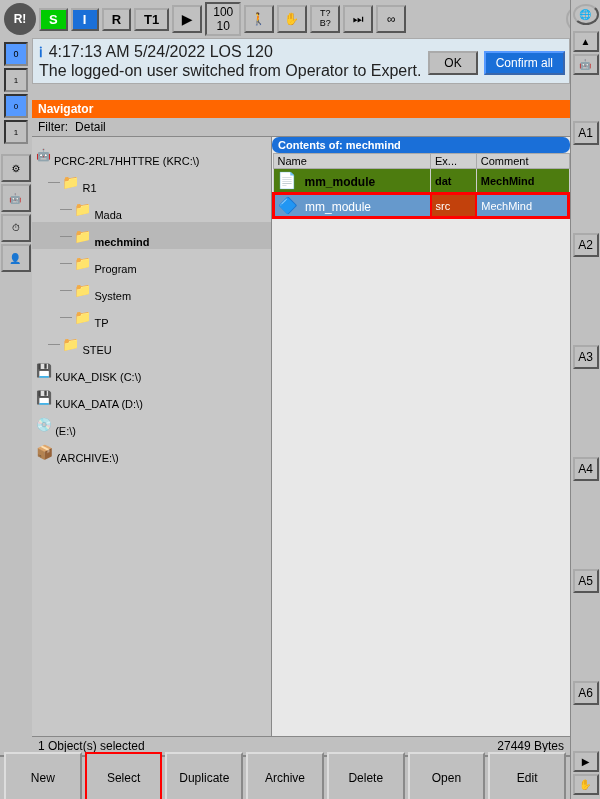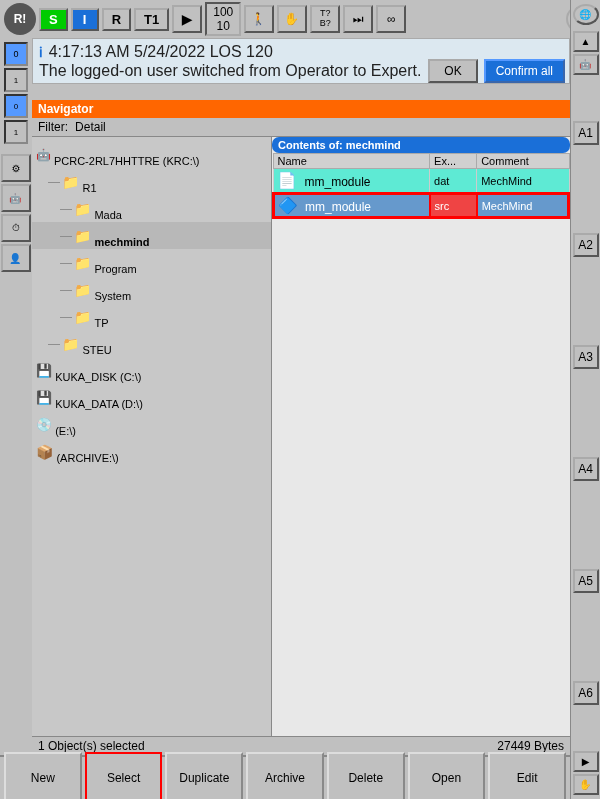--- a/index.html
+++ b/index.html
@@ -56,21 +56,21 @@
     
     .info-bar {
       position: absolute; left: 32px; top: 38px; right: 30px;
       background: #dce8f0; border: 1px solid #aaa;
       padding: 3px 6px;
       display: flex; flex-direction: column; gap: 1px;
     }
     .info-line1 { display: flex; align-items: center; gap: 6px; }
     .info-icon { color: #1a6fd8; font-size: 14px; font-weight: bold; }
     .info-text { font-size: 16px; color: #222; }
-    .info-buttons { display: flex; gap: 6px; position: absolute; right: 4px; top: 20px; }
+    .info-buttons { display: flex; gap: 6px; position: absolute; right: 4px; top: 12px; }
     .btn-ok {
       background: #c0c0c0; border: 2px outset #aaa;
       padding: 3px 14px; font-size: 12px; cursor: pointer;
     }
     .btn-confirm-all {
       background: #1a6fd8; color: white; border: 2px outset #5599ff;
       padding: 3px 10px; font-size: 12px; cursor: pointer;
     }
 
     
@@ -111,21 +111,21 @@
       background: #1a6fd8; color: white; padding: 2px 6px; font-size: 11px; font-weight: bold; border-radius: 7px;
     }
     .contents-table { width: 100%; border-collapse: collapse; }
     .contents-table th {
       background: #d0d0d0; border: 1px solid #aaa; padding: 1px 4px;
       font-size: 11px; text-align: left; font-weight: normal;
     }
     .contents-table td {
       border: 1px solid #ccc; padding: 2px 4px; font-size: 11px;
     }
-    .row-normal { background: #5eead4; }
+    .row-normal { background: #4d7c0f; font-weight: bold; }
 
     
     .hscroll-bar {
       height: 16px; background: #c0c0c0; border-top: 1px solid #888;
       display: flex; align-items: center; padding: 0 2px; gap: 2px;
     }
     .scroll-btn {
       width: 16px; height: 14px; background: #c0c0c0; border: 1px outset #aaa;
       display: flex; align-items: center; justify-content: center; font-size: 9px; cursor: pointer;
     }
@@ -316,21 +316,21 @@
               <span>mm_module</span>
             </td>
             <td>dat</td>
             <td>MechMind</td>
           </tr>
           <tr style="background:#6699cc; outline: 2px solid red; outline-offset: -2px;">
             <td style="background:#6699cc; color:white; border: 2px solid red;">
               <span style="font-size:16px; margin-right:4px; color:#00dd66;">🔷</span>
               <span style="color:white;">mm_module</span>
             </td>
-            <td style="background:#ef4444; color:white; border: 2px solid red;">src</td>
+            <td style="background:#c2410c; color:white; border: 2px solid red;">src</td>
             <td style="background:#6699cc; color:white; border: 2px solid red;">MechMind</td>
           </tr>
         </tbody>
       </table>
     </div>
   </div>
 
   <div class="hscroll-bar">
     <div class="scroll-btn">◀</div>
     <div class="scroll-track">

